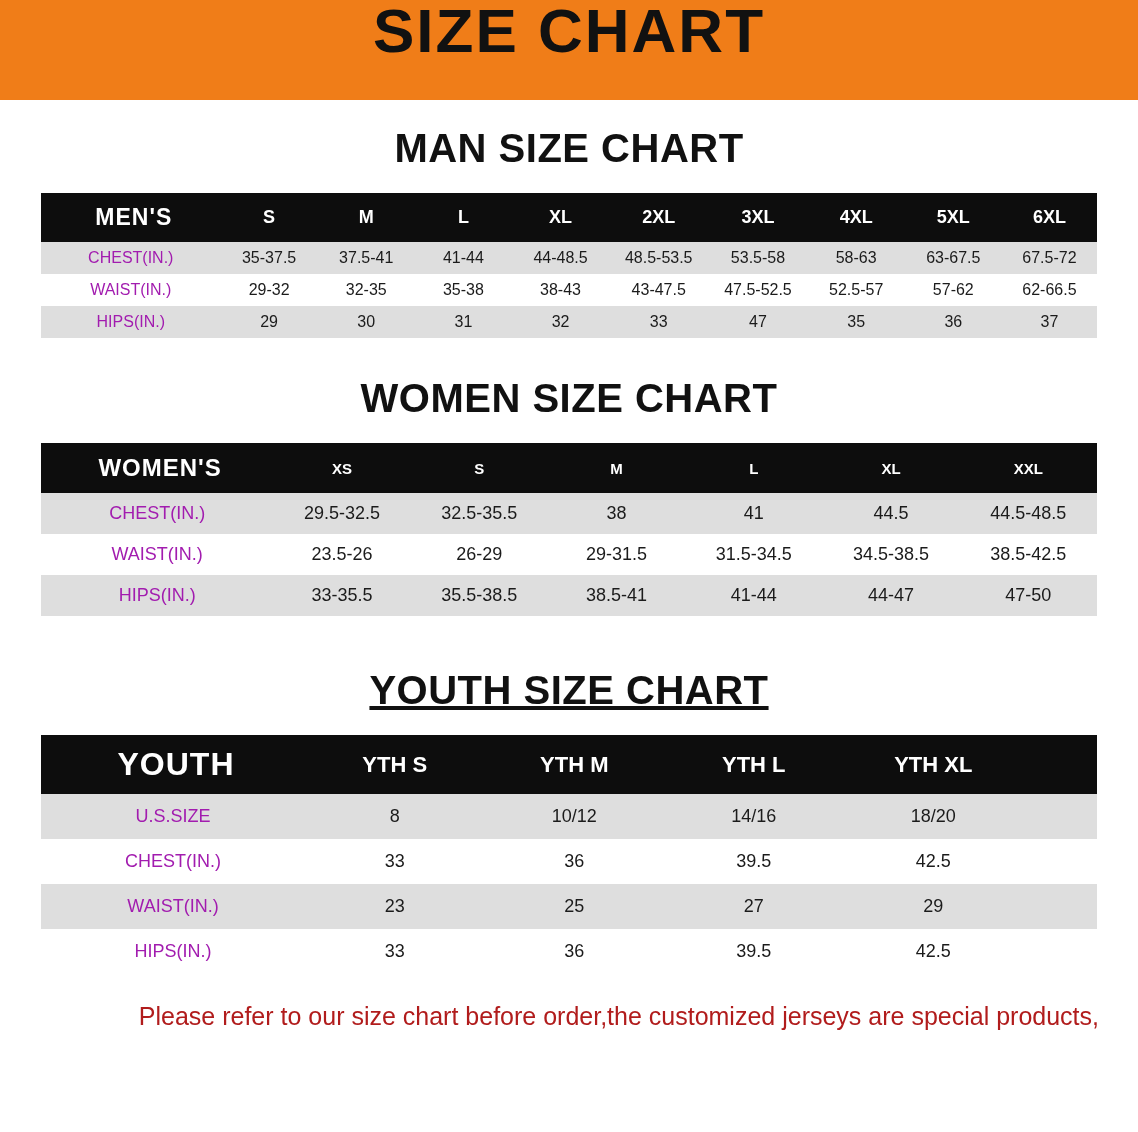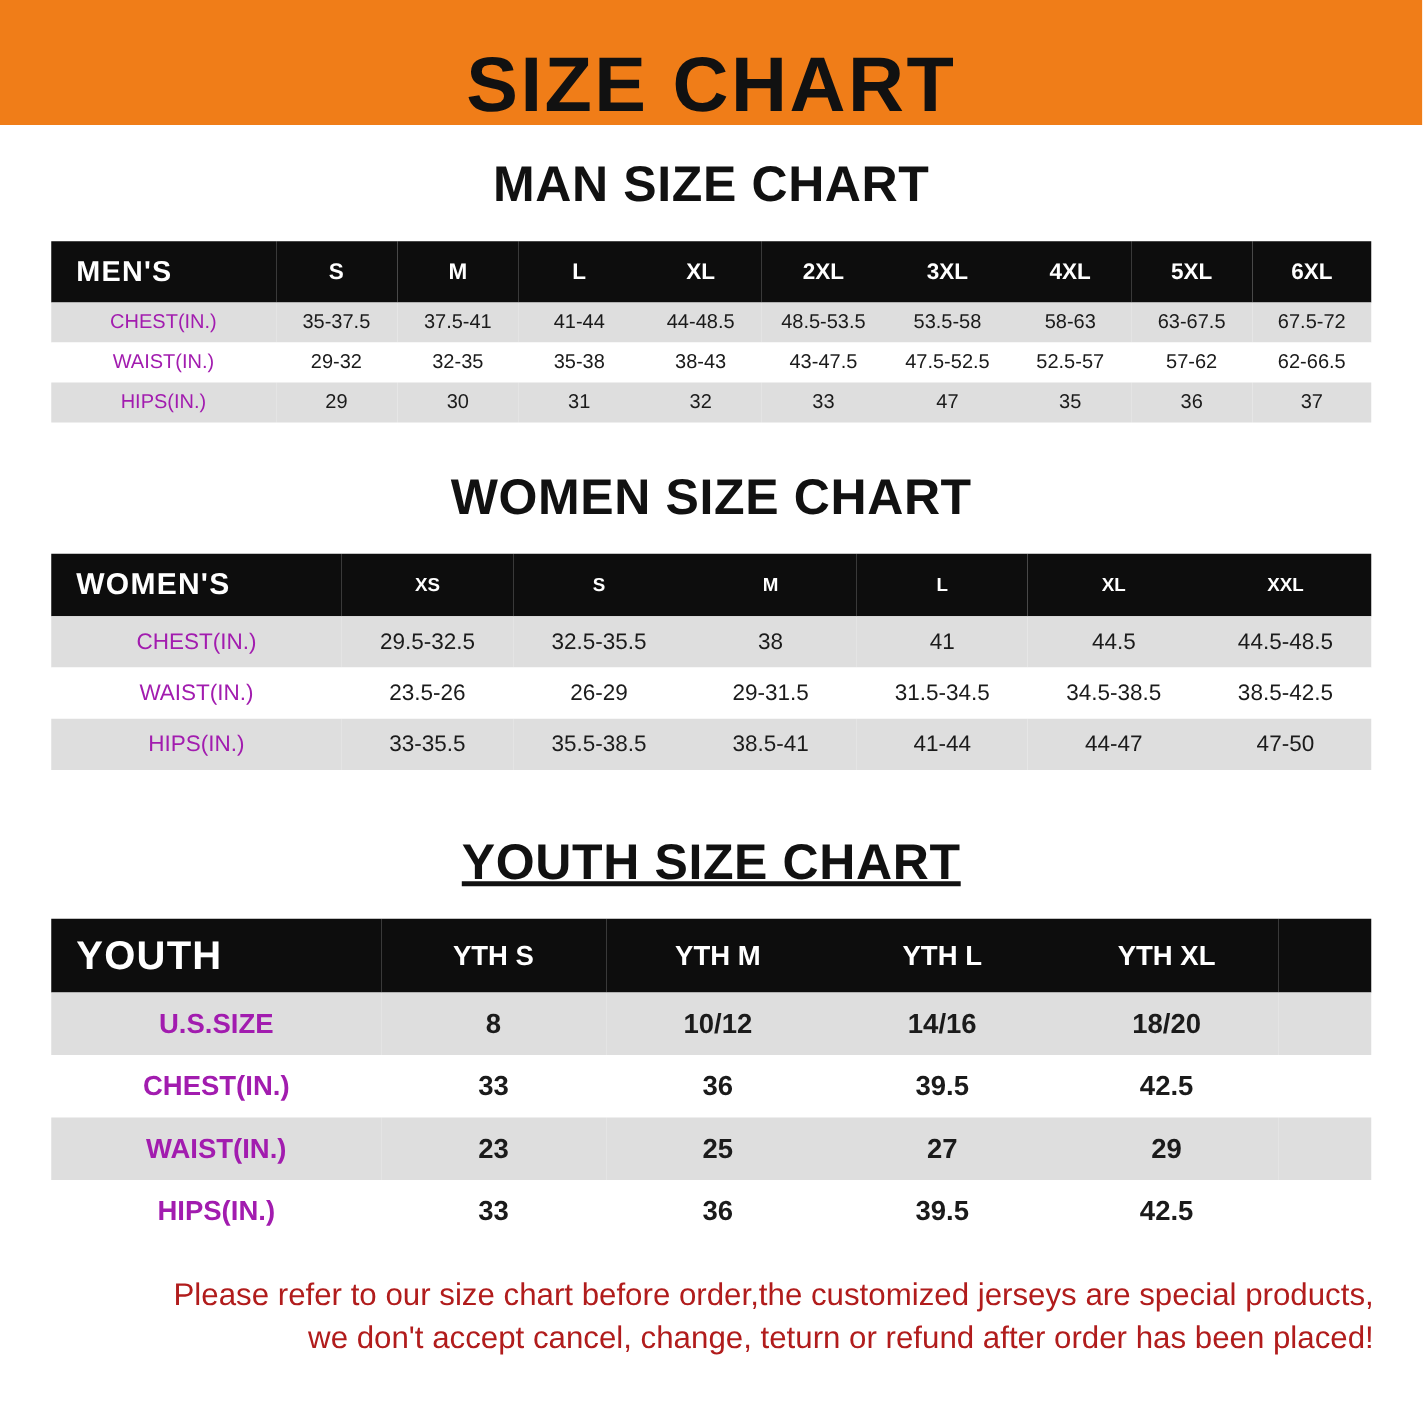--- a/index.html
+++ b/index.html
@@ -16,21 +16,21 @@
     background: #ffffff;
     overflow: hidden;
   }
 
   
   .banner {
     width: 100%;
     height: 100px;
     background: #f07d18;
     display: flex;
-    align-items: flex-end;
+    align-items: flex-start;
     justify-content: center;
   }
   .banner-title {
     font-family: "Liberation Sans", sans-serif;
     font-weight: bold;
     font-size: 62px;
     letter-spacing: 2px;
     color: #111111;
     line-height: 1;
   }
@@ -67,22 +67,22 @@
 
   
   thead tr { background: #0d0d0d; }
   thead th {
     color: #ffffff;
     font-weight: bold;
     padding: 11px 2px;
     font-size: 20px;
   }
   thead th.rowlabel {
-    text-align: left;
-    padding-left: 20px;
+    text-align: center;
+    padding-left: 8px;
     font-size: 24px;
     letter-spacing: 1px;
   }
 
   
   tbody td {
     padding: 9px 2px;
     font-size: 18px;
   }
   tbody td.rowlabel {
@@ -100,21 +100,21 @@
   #man-table tbody td.rowlabel { font-size: 16px; }
 
   
   #women-table thead th { font-size: 15px; }
   #women-table thead th.rowlabel { font-size: 24px; }
   #women-table tbody td { font-size: 18px; padding: 10px 2px; }
 
   
   #youth-table thead th { font-size: 22px; }
   #youth-table thead th.rowlabel { font-size: 32px; }
-  #youth-table tbody td { font-size: 22px; padding: 12px 16px; font-weight: bold; }
+  #youth-table tbody td { font-size: 18px; padding: 12px 16px; }
 
   .tbl-mt-man   { margin-top: 22px; }
   .tbl-mt-women { margin-top: 22px; }
   .tbl-mt-youth { margin-top: 22px; }
 
   
   .note {
     margin: 26px auto 0 auto;
     width: 1060px;
     text-align: right;
@@ -285,16 +285,15 @@
           <td>39.5</td>
           <td>42.5</td>
           <td></td>
         </tr>
       </tbody>
     </table>
   </div>
 
   <div class="note">
     <div>Please refer to our size chart before order,the customized jerseys are special products,</div>
-    <div>we don't accept cancel, change, teturn or refund after order has been placed!</div>
   </div>
 
 </div>
 
 </body></html>

